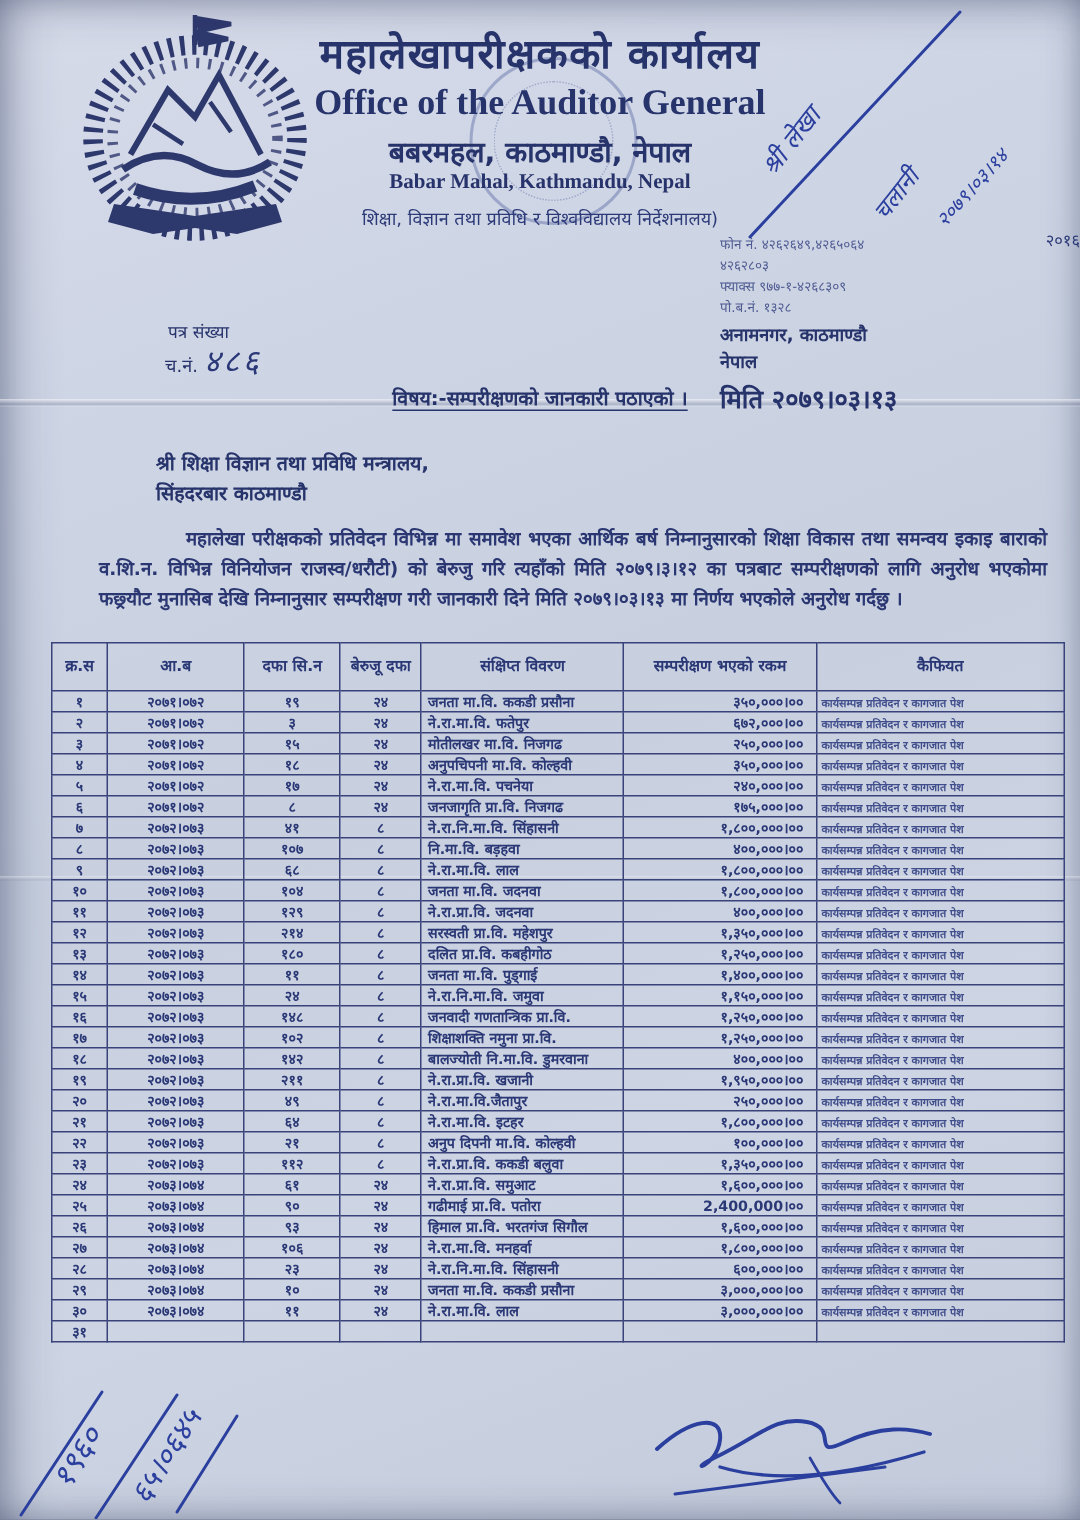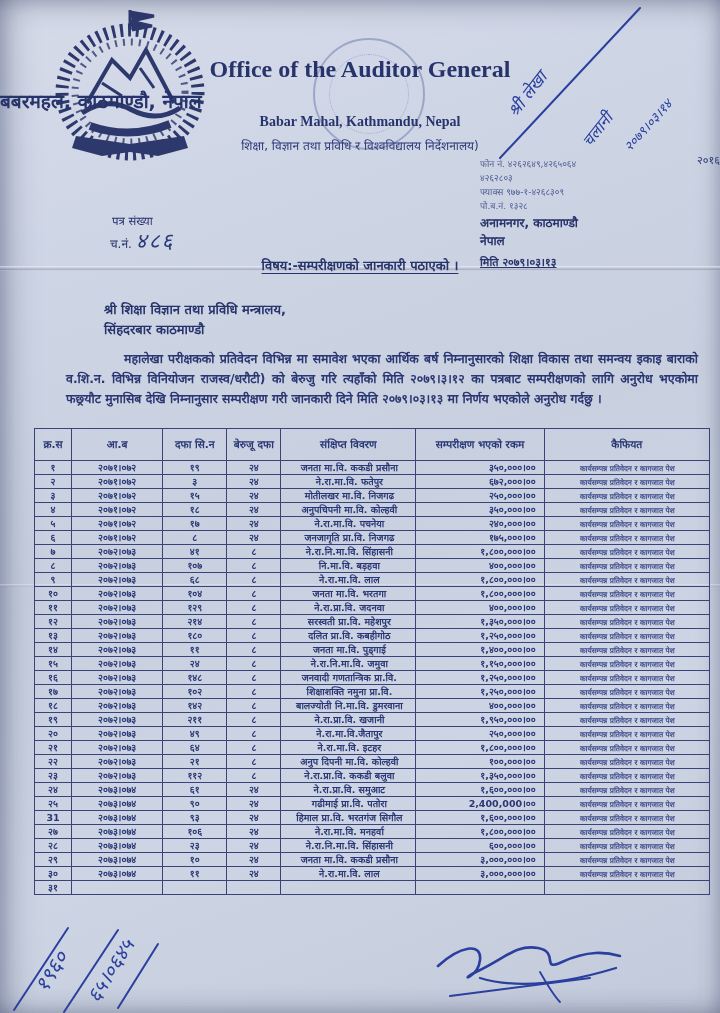--- a/index.html
+++ b/index.html
@@ -17,34 +17,34 @@
   .crease1 { top:266px; height:5px;
     background:linear-gradient(to bottom, rgba(255,255,255,.55), rgba(86,96,130,.28) 70%, rgba(255,255,255,.25)); }
   .crease2 { top:584px; height:3px;
     background:linear-gradient(to bottom, rgba(255,255,255,.35), rgba(86,96,130,.18)); }
   .abs { position:absolute; }
   .en-serif { font-family:"Liberation Serif", serif; font-weight:700; }
 
   
   #office-np { top:16px; left:0; width:100%; text-align:center; font-size:27px; font-weight:700; letter-spacing:1px; }
   #office-en { top:56px; left:0; width:100%; text-align:center; font-size:24px; }
-  #addr-np   { top:88px; left:0; width:100%; text-align:left; font-size:19px; font-weight:700; }
+  #addr-np   { top:88px; left:0; width:100%; text-align:center; font-size:19px; font-weight:700; }
   #addr-en   { top:114px; left:0; width:100%; text-align:center; font-size:14px; }
   #stamp-unit{ top:137px; left:0; width:100%; text-align:center; font-size:12px; color:#2d3a78; }
   #stamp-year{ top:152px; left:0; width:100%; text-align:right; font-size:11px; color:#2d3a78; }
   #round-stamp { top:38px; left:313px; width:112px; height:112px; border-radius:50%;
     border:2px solid rgba(47,64,140,.32); }
   #round-stamp::after { content:""; position:absolute; inset:14px; border-radius:50%;
     border:1.5px dotted rgba(47,64,140,.30); }
 
   
   #contact { top:158px; right:10px; width:230px; text-align:left; line-height:1.55; }
   #contact .tiny { font-size:9px; color:#3a4784; opacity:.85; }
   #contact .small { font-size:12px; font-weight:700; }
-  #contact .date { font-size:11px; font-weight:700; margin-top:3px;text-decoration:underline; }
+  #contact .date { font-size:17px; font-weight:700; margin-top:3px; }
 
   
   #letter-no { top:213px; left:112px; font-size:11.5px; }
   #chalani { top:226px; left:110px; font-size:12px; }
   #chalani .hand { font-size:21px; color:#2a3878; font-style:italic; letter-spacing:2px; }
 
   #subject { top:256px; left:0; width:100%; text-align:center; font-size:13px; font-weight:700;
     text-decoration:underline; text-underline-offset:3px; }
 
   #recipient { top:300px; left:104px; font-size:13px; font-weight:700; line-height:1.5; }
@@ -54,23 +54,23 @@
 
   
   #audit-table { position:absolute; top:428px; left:34px; width:676px;
     border-collapse:collapse; table-layout:fixed;border-radius:21px; }
   #audit-table th, #audit-table td {
     border:1px solid #39437a; color:#2b3876; overflow:hidden; white-space:nowrap;
     text-align:center; vertical-align:middle; padding:0 2px;
   }
   #audit-table th { height:32px; font-size:10.5px; font-weight:700; white-space:normal; line-height:1.2; }
   #audit-table td { height:14px; font-size:9.5px; font-weight:600; }
-  #audit-table td.c4 { text-align:center; padding-left:4px; }
+  #audit-table td.c4 { text-align:left; padding-left:4px; }
   #audit-table td.c5 { text-align:right; padding-right:8px; }
-  #audit-table td.c6 { text-align:center; font-size:7.3px; color:#414e8c; padding-left:3px; }
+  #audit-table td.c6 { text-align:left; font-size:7.3px; color:#414e8c; padding-left:3px; }
 
   
   .pen { color:#2b3f9e; }
   #hw-topright { top:0; left:478px; width:242px; height:165px; pointer-events:none; }
   #hw-bottomleft { top:922px; left:6px; width:210px; height:91px; pointer-events:none; }
   #signature { top:938px; left:420px; width:230px; height:70px; }
   svg .penstroke { stroke:#2b3f9e; fill:none; stroke-linecap:round; }
 </style>
 </head>
 <body>
@@ -90,20 +90,21 @@
         <path d="M40 105 Q65 88 90 102 Q115 115 138 100" stroke-width="5"></path>
         <path d="M48 118 Q88 132 128 116" stroke-width="8"></path>
         <path d="M30 140 L60 148 L88 144 L116 148 L146 140 L142 128 L88 136 L34 128 Z" fill="#202b63" stroke="none"></path>
         <path d="M60 75 L80 88 M98 60 L112 80" stroke-width="3"></path>
       </g>
     </svg>
   </div>
 
   <div class="abs" id="round-stamp"></div>
 
+  <div class="abs" id="office-np">महालेखापरीक्षकको कार्यालय</div>
   <div class="abs en-serif" id="office-en">Office of the Auditor General</div>
   <div class="abs" id="addr-np">बबरमहल, काठमाण्डौ, नेपाल</div>
   <div class="abs en-serif" id="addr-en">Babar Mahal, Kathmandu, Nepal</div>
   <div class="abs" id="stamp-unit">शिक्षा, विज्ञान तथा प्रविधि र विश्वविद्यालय निर्देशनालय)</div>
   <div class="abs" id="stamp-year">२०१६</div>
 
   <div class="abs" id="hw-topright">
     <svg width="242" height="165" viewBox="0 0 242 165">
       <line x1="22" y1="158" x2="162" y2="8" class="penstroke" stroke-width="2"></line>
       <text x="38" y="118" class="pen" fill="#2b3f9e" font-size="17" font-style="italic" transform="rotate(-52 38 118)">श्री लेखा</text>
@@ -238,21 +239,21 @@
           <td class="c3">८</td>
           <td class="c4">ने.रा.मा.वि. लाल</td>
           <td class="c5">१,८००,०००।००</td>
           <td class="c6">कार्यसम्पन्न प्रतिवेदन र कागजात पेश</td>
         </tr>
         <tr>
           <td class="c0">१०</td>
           <td class="c1">२०७२।०७३</td>
           <td class="c2">१०४</td>
           <td class="c3">८</td>
-          <td class="c4">जनता मा.वि. भरतगा</td>
+          <td class="c4">जनता मा.वि. जदनवा</td>
           <td class="c5">१,८००,०००।००</td>
           <td class="c6">कार्यसम्पन्न प्रतिवेदन र कागजात पेश</td>
         </tr>
         <tr>
           <td class="c0">११</td>
           <td class="c1">२०७२।०७३</td>
           <td class="c2">१२९</td>
           <td class="c3">८</td>
           <td class="c4">ने.रा.प्रा.वि. जदनवा</td>
           <td class="c5">४००,०००।००</td>
@@ -378,21 +379,21 @@
         <tr>
           <td class="c0">२५</td>
           <td class="c1">२०७३।०७४</td>
           <td class="c2">९०</td>
           <td class="c3">२४</td>
           <td class="c4">गढीमाई प्रा.वि. पतोरा</td>
           <td class="c5">2,400,000।००</td>
           <td class="c6">कार्यसम्पन्न प्रतिवेदन र कागजात पेश</td>
         </tr>
         <tr>
-          <td class="c0">31</td>
+          <td class="c0">२६</td>
           <td class="c1">२०७३।०७४</td>
           <td class="c2">९३</td>
           <td class="c3">२४</td>
           <td class="c4">हिमाल प्रा.वि. भरतगंज सिगौल</td>
           <td class="c5">१,६००,०००।००</td>
           <td class="c6">कार्यसम्पन्न प्रतिवेदन र कागजात पेश</td>
         </tr>
         <tr>
           <td class="c0">२७</td>
           <td class="c1">२०७३।०७४</td>

